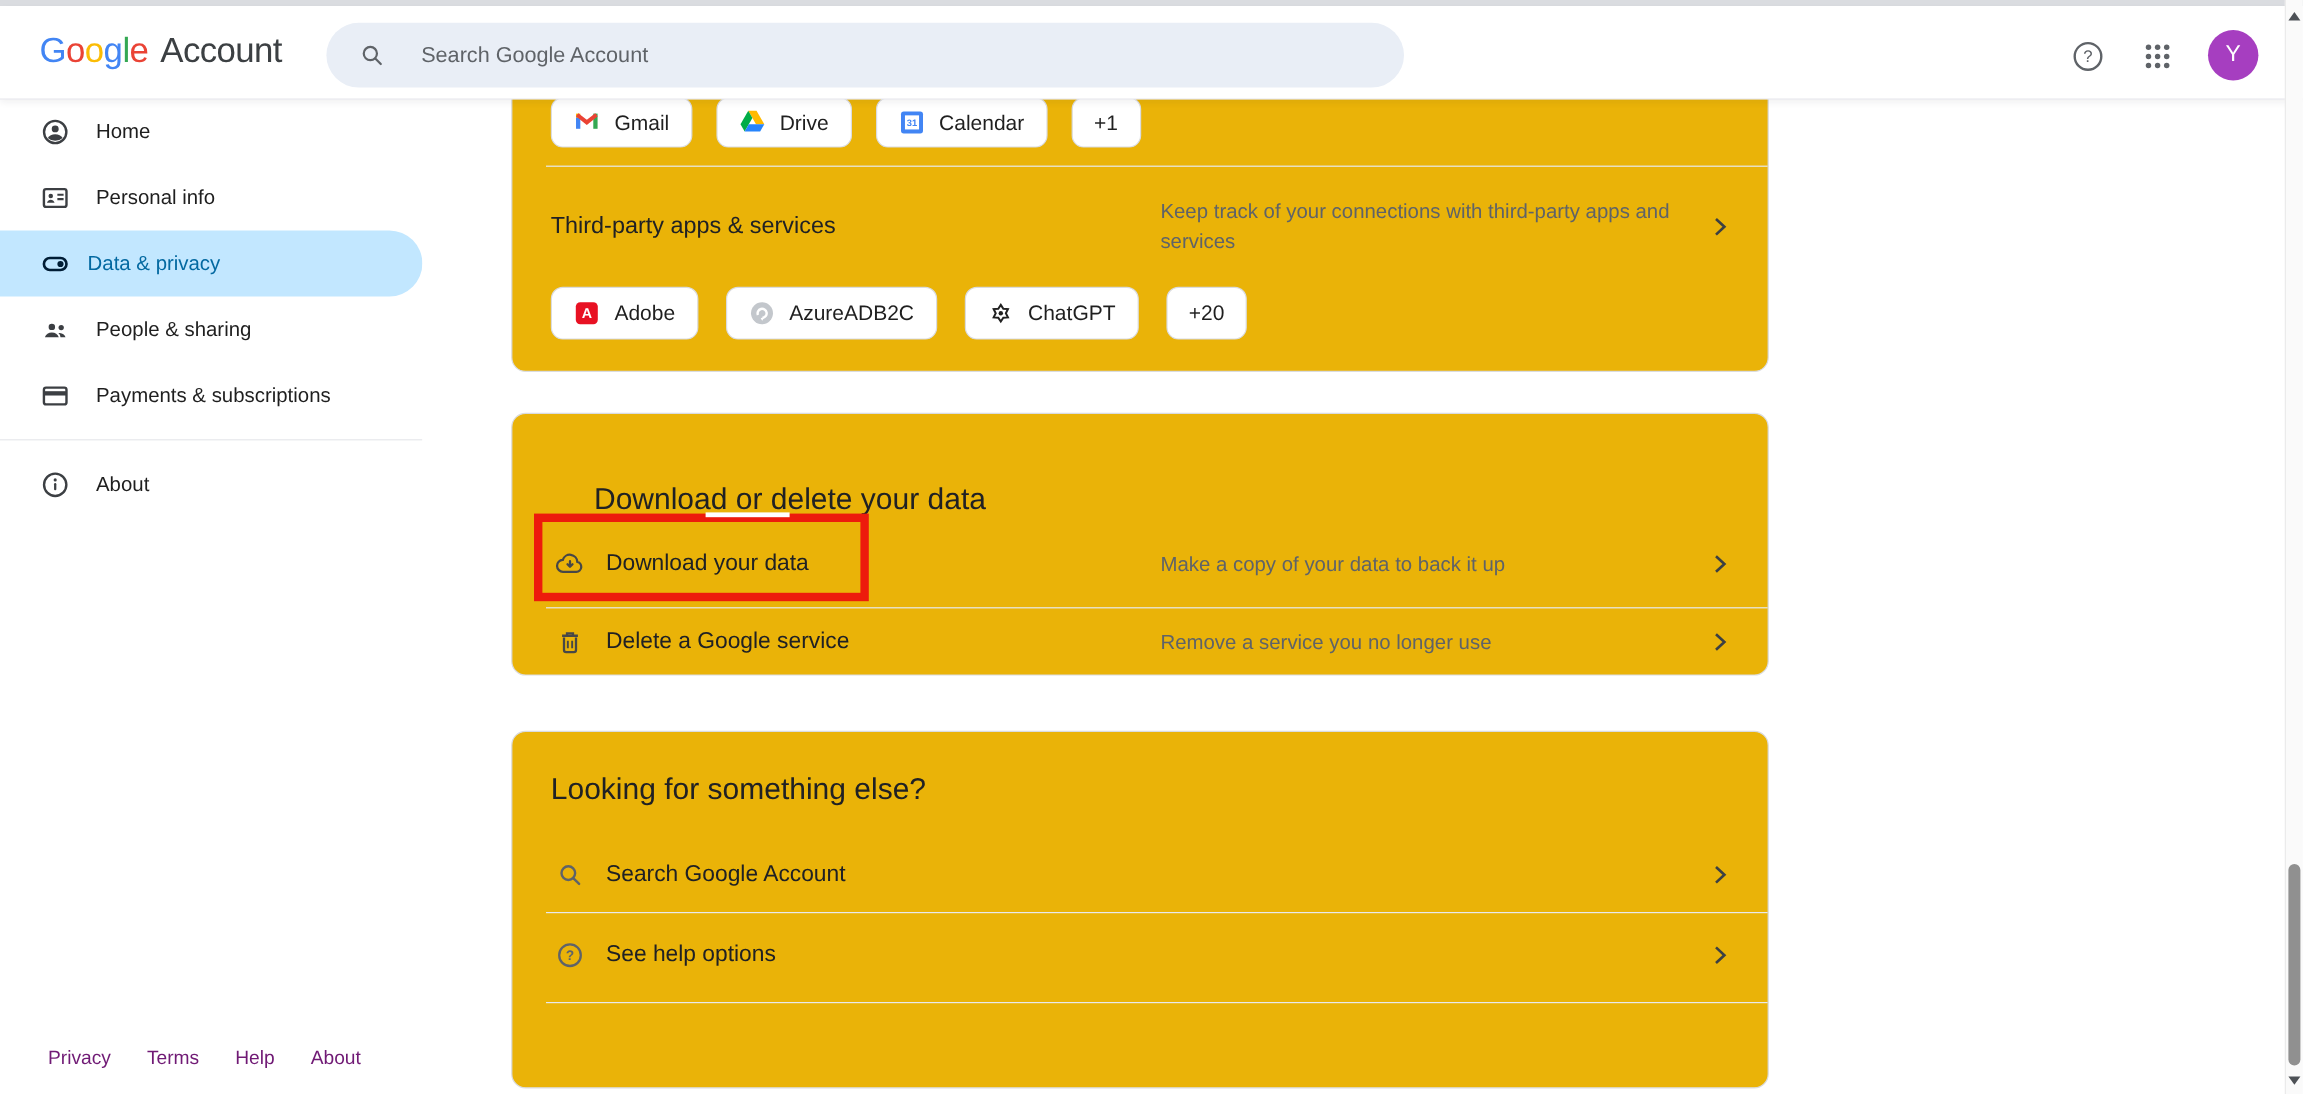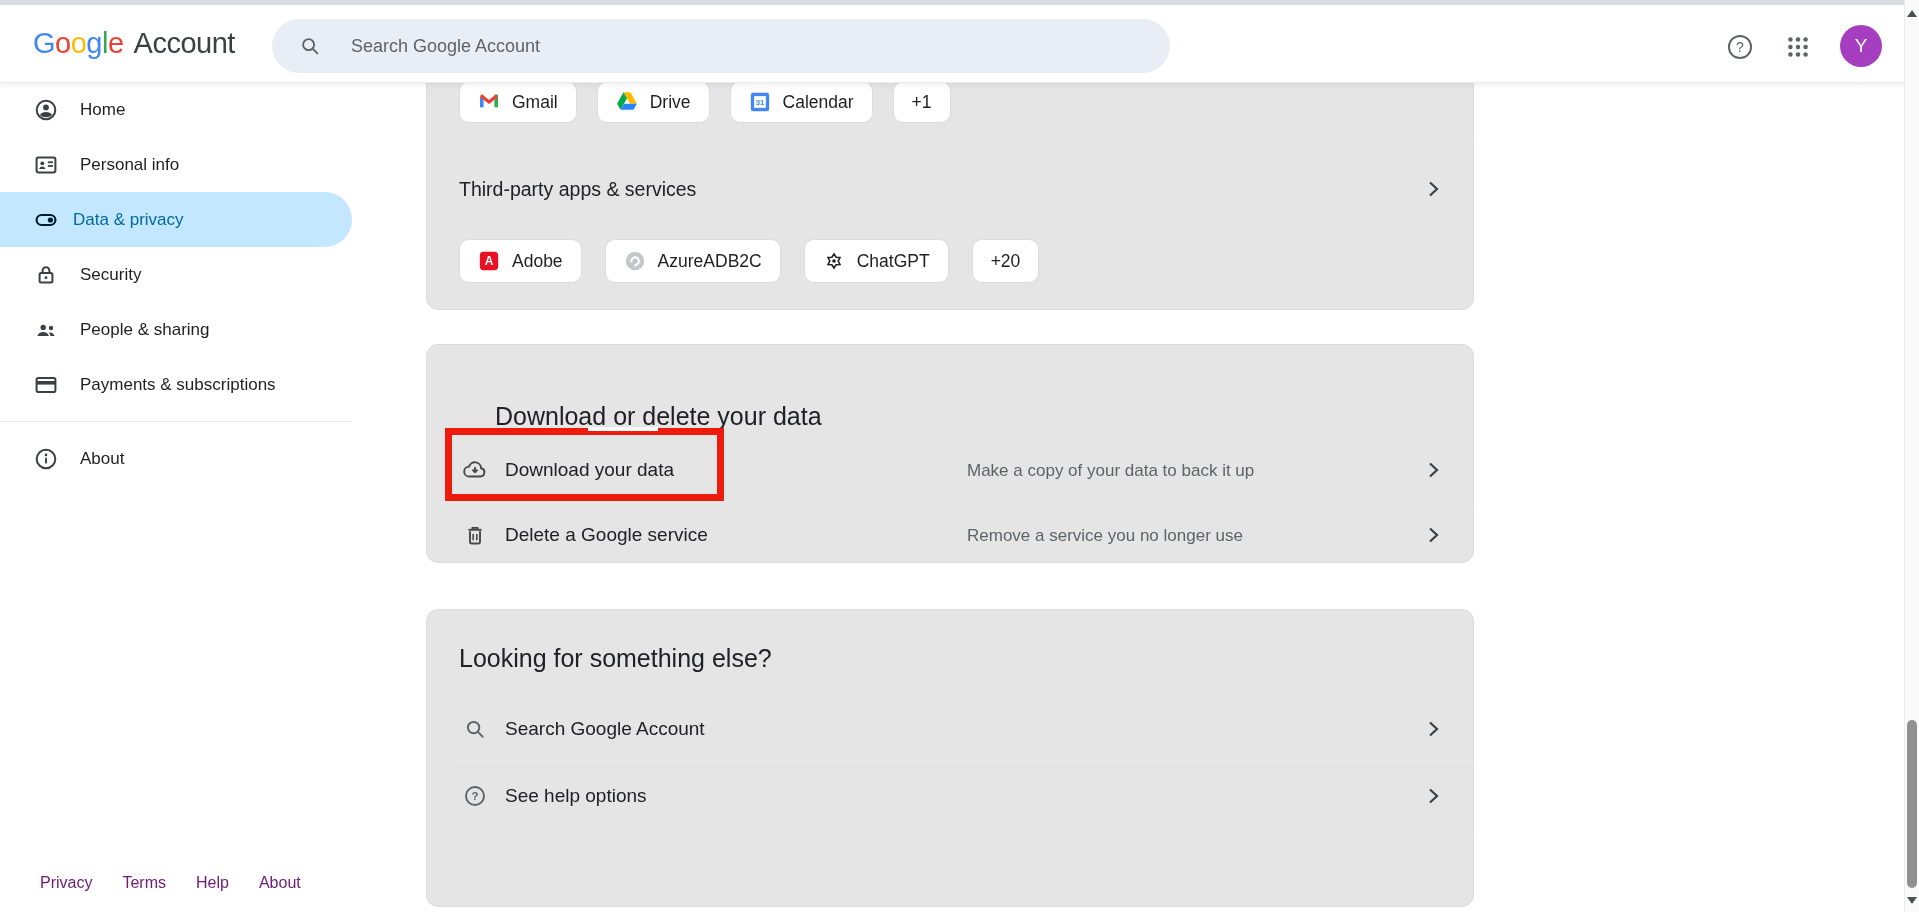--- a/index.html
+++ b/index.html
@@ -31,21 +31,21 @@
   .nav-item{height:55px;display:flex;align-items:center;padding-left:34px;gap:22px;
     font-size:17px;font-weight:500;color:#1f1f1f;cursor:pointer;width:352px;box-sizing:border-box;}
   .nav-item.selected{border-radius:0 28px 28px 0;color:#0369a1;gap:15px;}
   .nav-item .nicon{width:24px;height:24px;flex:0 0 auto;}
   .nav-divider{height:1px;background:#e6e8eb;margin:9px 0;}
   .side-footer{position:absolute;left:40px;bottom:20px;display:flex;gap:30px;
     font-size:16px;color:#701a75;}
   .side-footer span{cursor:pointer;}
   
   #main{position:absolute;left:352px;top:82px;right:15px;bottom:0;overflow:hidden;background:#fff;}
-  .card{position:absolute;left:74px;width:1048px;background:#e5e5e5;border:1px solid #dadce0;
+  .card{position:absolute;left:74px;width:1048px;background:#eab308;border:1px solid #dadce0;
     border-radius:12px;box-sizing:border-box;}
   #card-services{top:-45px;height:273px;}
   #card-download{top:262px;height:219px;}
   #card-looking{top:527px;height:298px;}
   .card-title{position:absolute;left:32px;font-size:25px;color:#202124;line-height:34px;}
   .divider{position:absolute;left:28px;right:0;height:1px;background:#e8eaed;}
   
   .chips{position:absolute;left:32px;display:flex;}
   .chip{display:inline-flex;align-items:center;gap:12px;padding:0 18px;height:42px;
     border:1.5px solid #dadce0;border-radius:10px;background:#fff;font-size:17.5px;
@@ -161,30 +161,20 @@
       <span class="nicon">
         <svg viewBox="0 0 24 24" width="24" height="24">
             <rect x="2.6" y="7" width="18.8" height="10" rx="5" fill="none" stroke="#001d35" stroke-width="2.2"></rect>
             <circle cx="16.4" cy="12" r="2.6" fill="#001d35"></circle>
           </svg>
       </span>
       <span>Data &amp; privacy</span>
     </div>
     <div class="nav-item">
       <span class="nicon">
-        <svg viewBox="0 0 24 24" width="24" height="24">
-            <rect x="5.6" y="10" width="12.8" height="9.4" rx="1.5" fill="none" stroke="#3c3f43" stroke-width="2"></rect>
-            <path d="M8.6 10V7.6a3.4 3.4 0 0 1 6.8 0V10" fill="none" stroke="#3c3f43" stroke-width="2"></path>
-            <circle cx="12" cy="14.7" r="1.4" fill="#3c3f43"></circle>
-          </svg>
-      </span>
-      <span>Security</span>
-    </div>
-    <div class="nav-item">
-      <span class="nicon">
         <svg viewBox="0 0 24 24" width="24" height="24" fill="#3c3f43">
             <circle cx="9.2" cy="9.4" r="2.7"></circle>
             <path d="M3.4 18c.8-2.6 3.1-4 5.8-4s5 1.4 5.8 4z"></path>
             <circle cx="17" cy="10" r="2.2"></circle>
             <path d="M15.8 14.4c2.4.2 4.1 1.5 4.8 3.6h-4.2c-.2-1.4-.8-2.6-1.8-3.4z"></path>
           </svg>
       </span>
       <span>People &amp; sharing</span>
     </div>
     <div class="nav-item">
@@ -254,20 +244,21 @@
       </div>
       <div class="chip">
         <span>+1</span>
       </div>
     </div>
 
     <div class="divider" style="top:100px;"></div>
 
     <div class="crow" style="top:100px;height:101px;">
       <span class="tp-label">Third-party apps &amp; services</span>
+      <span class="rdesc">Keep track of your connections with third-party apps and services</span>
       <span class="chev">
         <svg viewBox="0 0 24 24" width="24" height="24">
             <path d="M9 5.5l7 6.5-7 6.5" fill="none" stroke="#3c4043" stroke-width="2.2"></path>
           </svg>
       </span>
     </div>
 
     <div class="chips" id="chips-apps">
       <div class="chip">
         <span class="cicon">

